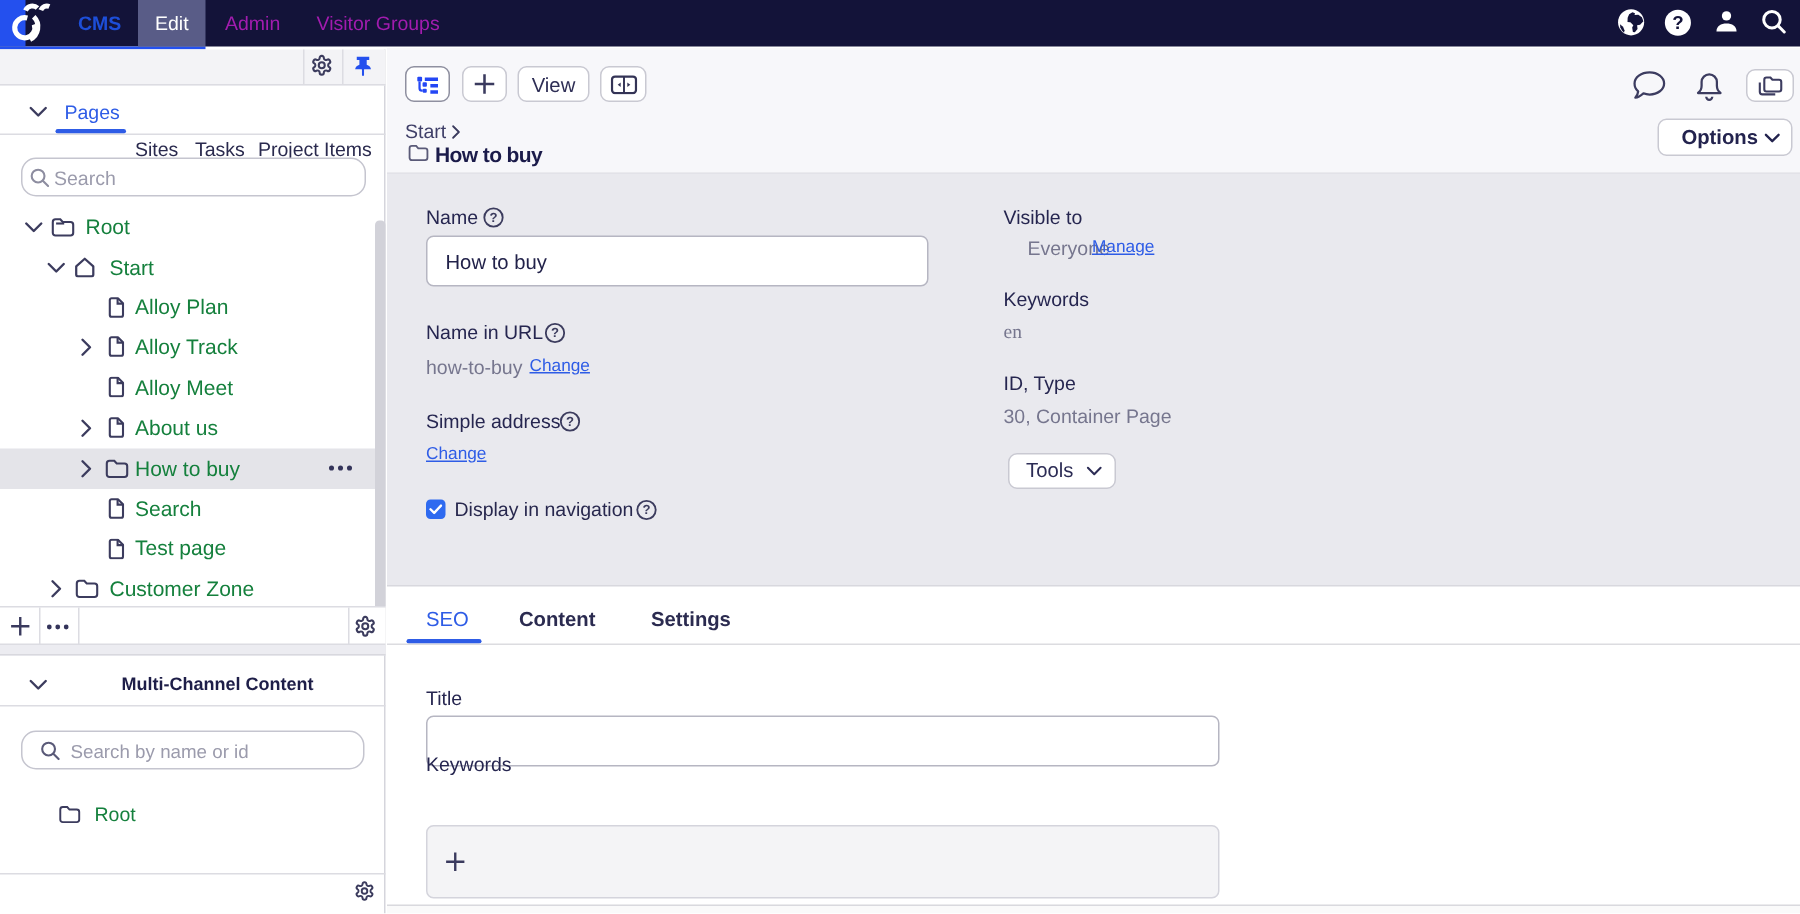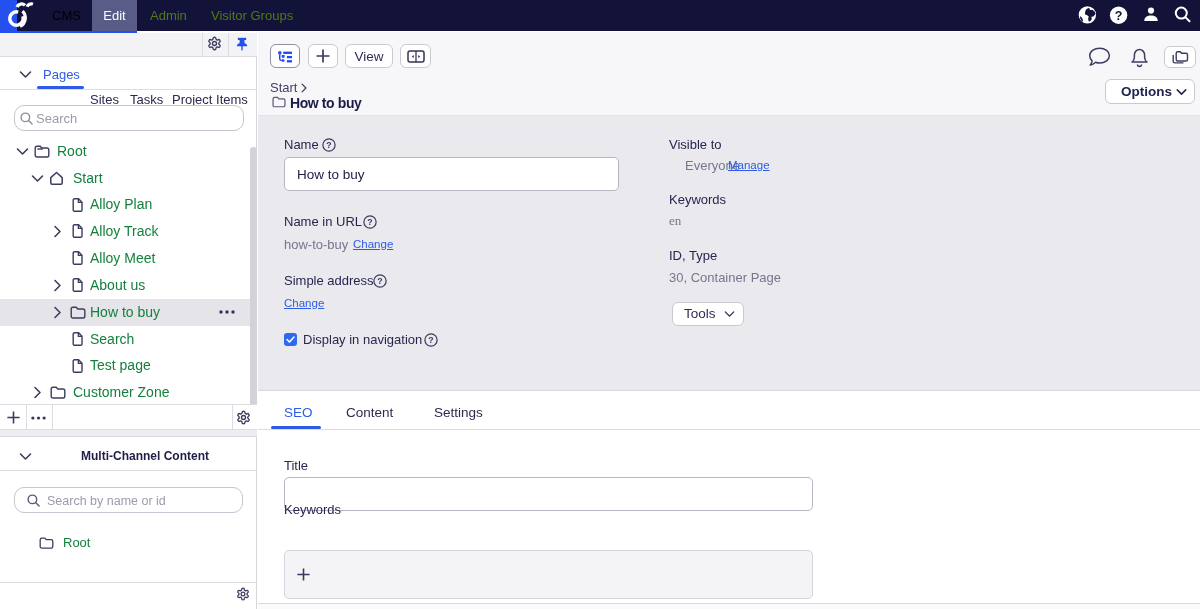--- a/index.html
+++ b/index.html
@@ -2,21 +2,21 @@
 <html><head>
 <meta charset="utf-8">
 <style>
   html,body{margin:0;padding:0;}
   body{width:1200px;height:609px;overflow:hidden;font-family:"Liberation Sans",sans-serif;background:#fff;}
   .abs{position:absolute;}
   #stage{position:relative;width:1200px;height:609px;}
   #topbar{left:0;top:0;width:1200px;height:31px;background:#131339;}
   #logosq{left:0;top:0;width:17px;height:31px;background:#2450ee;}
   #blueline{left:0;top:31px;width:137px;height:2px;background:#2450ee;}
-  .tb-txt{color:#4d7c0f;font-size:13px;line-height:31px;}
+  .tb-txt{color:#a21caf;font-size:13px;line-height:31px;}
   #edittab{left:92px;top:0;width:45px;height:31px;background:#595c87;color:#fff;text-align:center;font-size:13px;line-height:31px;}
   #lpanel{left:0;top:33px;width:257px;height:576px;background:#fff;border-right:1px solid #d5d5dc;box-sizing:border-box;}
   #lstrip{left:0;top:33px;width:257px;height:23px;background:#f3f3f6;border-bottom:1px solid #dcdce2;}
   .vsep{width:1px;background:#dcdce2;}
   .tabtxt{font-size:13px;color:#2a2a4e;margin-top:25px;}
   #pages-ul{left:37px;top:86px;width:47px;height:3px;background:#2e5ce6;border-radius:2px;}
   .searchbox{box-sizing:border-box;height:26px;border:1px solid #c5c5cf;border-radius:10px;background:#fff;}
   .ph{color:#9b9bac;font-size:13px;}
   .treetxt{position:absolute;font-size:14px;color:#15803d;white-space:nowrap;}
   #selrow{left:0;top:299px;width:250px;height:27px;background:#e4e4e9;}
@@ -27,21 +27,21 @@
   #mtop{left:258px;top:32px;width:942px;height:83px;background:#f7f7fa;}
   #mform{left:258px;top:115px;width:942px;height:276px;background:#e9e9ee;border-top:1px solid #e2e2e8;box-sizing:border-box;}
   #mwhite{left:258px;top:390px;width:942px;height:213px;background:#fff;border-top:1px solid #d8d8de;box-sizing:border-box;}
   #mfoot{left:258px;top:603px;width:942px;height:6px;background:#fafafa;border-top:1px solid #d9d9de;box-sizing:border-box;}
   .btn{box-sizing:border-box;background:#fff;border:1px solid #c9c9d2;border-radius:6px;}
   .btn.sel{border-color:#8f90a0;}
   .lbl{font-size:13px;color:#262650;}
   .val{font-size:13px;color:#76768e;}
   .link{font-size:11.5px;color:#2e5ce6;text-decoration:underline;}
   .inp{box-sizing:border-box;background:#fff;border:1px solid #b6b6c2;border-radius:5px;}
-  .tabl{font-size:13.5px;color:#2b2b50;}
+  .tabl{font-size:13.5px;color:#2b2b50;font-weight:bold;}
   #seo-ul{left:271px;top:426px;width:50px;height:3px;background:#2e5ce6;border-radius:2px;}
   #tabline{left:258px;top:429px;width:942px;height:1px;background:#dcdce0;}
   svg{display:block;}
 </style>
 </head>
 <body>
 <svg width="0" height="0" style="position:absolute">
 <defs>
 <symbol id="i-chevdown" viewBox="0 0 13 9">
         <path d="M1.5,2 L6.5,7 L11.5,2" fill="none" stroke="#3c3c5e" stroke-width="1.6" stroke-linecap="round" stroke-linejoin="round"></path>
@@ -101,21 +101,21 @@
   <div class="abs" id="mfoot"></div>
   <div class="abs" id="topbar"></div>
   <div class="abs" id="logosq"></div>
   <div class="abs" id="blueline"></div>
   <svg class="abs" style="left:0px;top:0px" width="40" height="31" viewBox="0 0 40 31">
     <path d="M18.23,12.03 A6.7,6.7 0 1 0 22.80,16.21" fill="none" stroke="#fff" stroke-width="3.4"></path>
     <path d="M22.5,11.2 A9.4,9.4 0 0 1 20.0,26.3" fill="none" stroke="#fff" stroke-width="3.3"></path>
     <path d="M17.0,7.0 A4.9,4.9 0 0 1 25.0,5.4" fill="none" stroke="#fff" stroke-width="3.3"></path>
     <path d="M27.2,6.8 A4.3,4.3 0 0 1 32.9,4.3" fill="none" stroke="#fff" stroke-width="3.3"></path>
   </svg>
-  <div class="abs tb-txt" style="left:52px;top:0;font-weight:normal;color:#000000;">CMS</div>
+  <div class="abs tb-txt" style="left:52px;top:0;font-weight:bold;color:#1d4ed8;">CMS</div>
   <div class="abs" id="edittab">Edit</div>
   <div class="abs tb-txt" style="left:150px;top:0;">Admin</div>
   <div class="abs tb-txt" style="left:211px;top:0;">Visitor Groups</div>
   <svg class="abs" style="left:1078px;top:6px" width="116" height="20" viewBox="0 0 116 20">
     <circle cx="9.4" cy="8.9" r="8.7" fill="#fff"></circle>
     <g transform="translate(-3.6,-4.1)">
       <path fill="#131339" d="M11.7,7.6 L13.9,6.2 L15.6,6.9 L15.3,8.1 L17.8,7.9 L20.2,9.6 L21.2,12.2 L19.0,14.6 L17.0,14.9 L17.3,17.5 L15.5,19.6 L14.2,19.4 L13.7,16.4 L14.5,14.9 L12.5,13.0 L10.6,12.7 L10.7,9.9 z"></path>
       <path fill="#131339" d="M5.6,14.2 L7.6,15.9 L8.6,18.3 L8.3,19.9 L7.0,18.6 L5.8,16.4 z"></path>
     </g>
     <circle cx="40.6" cy="9.2" r="8.7" fill="#fff"></circle>

